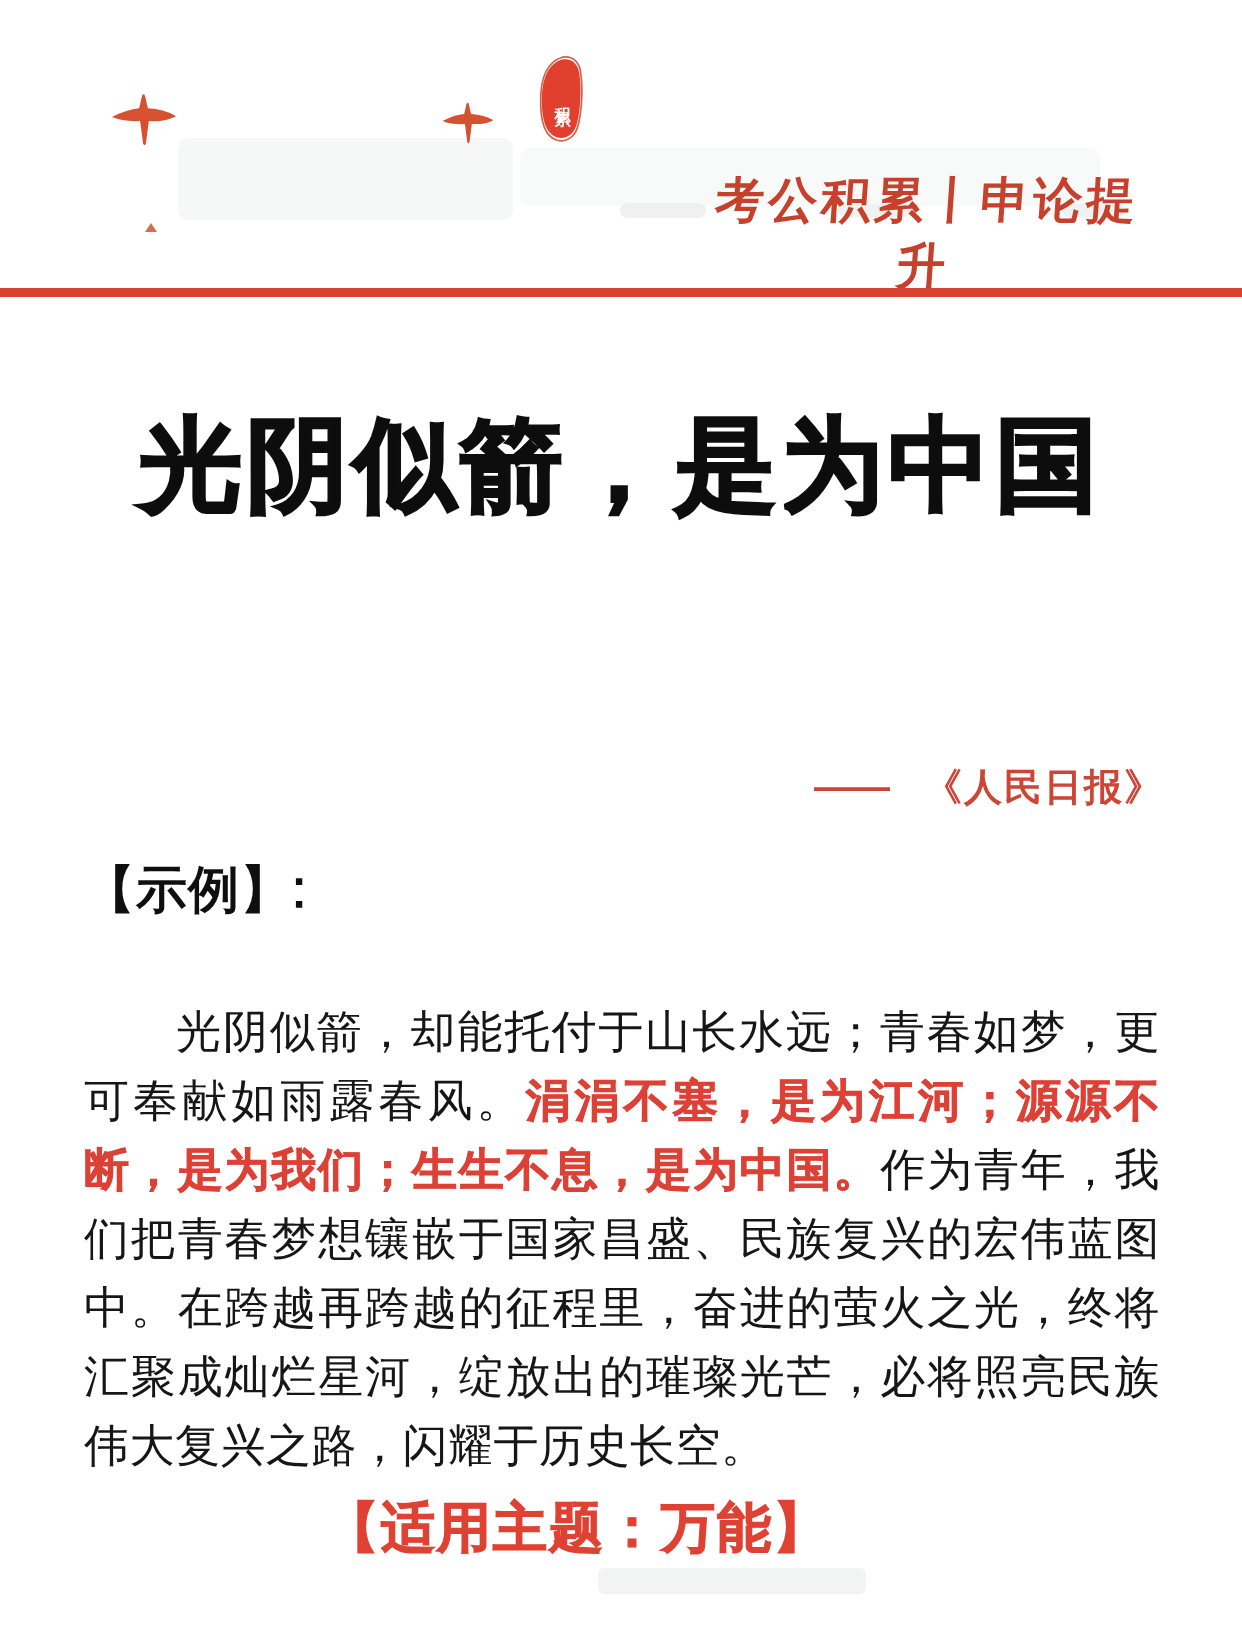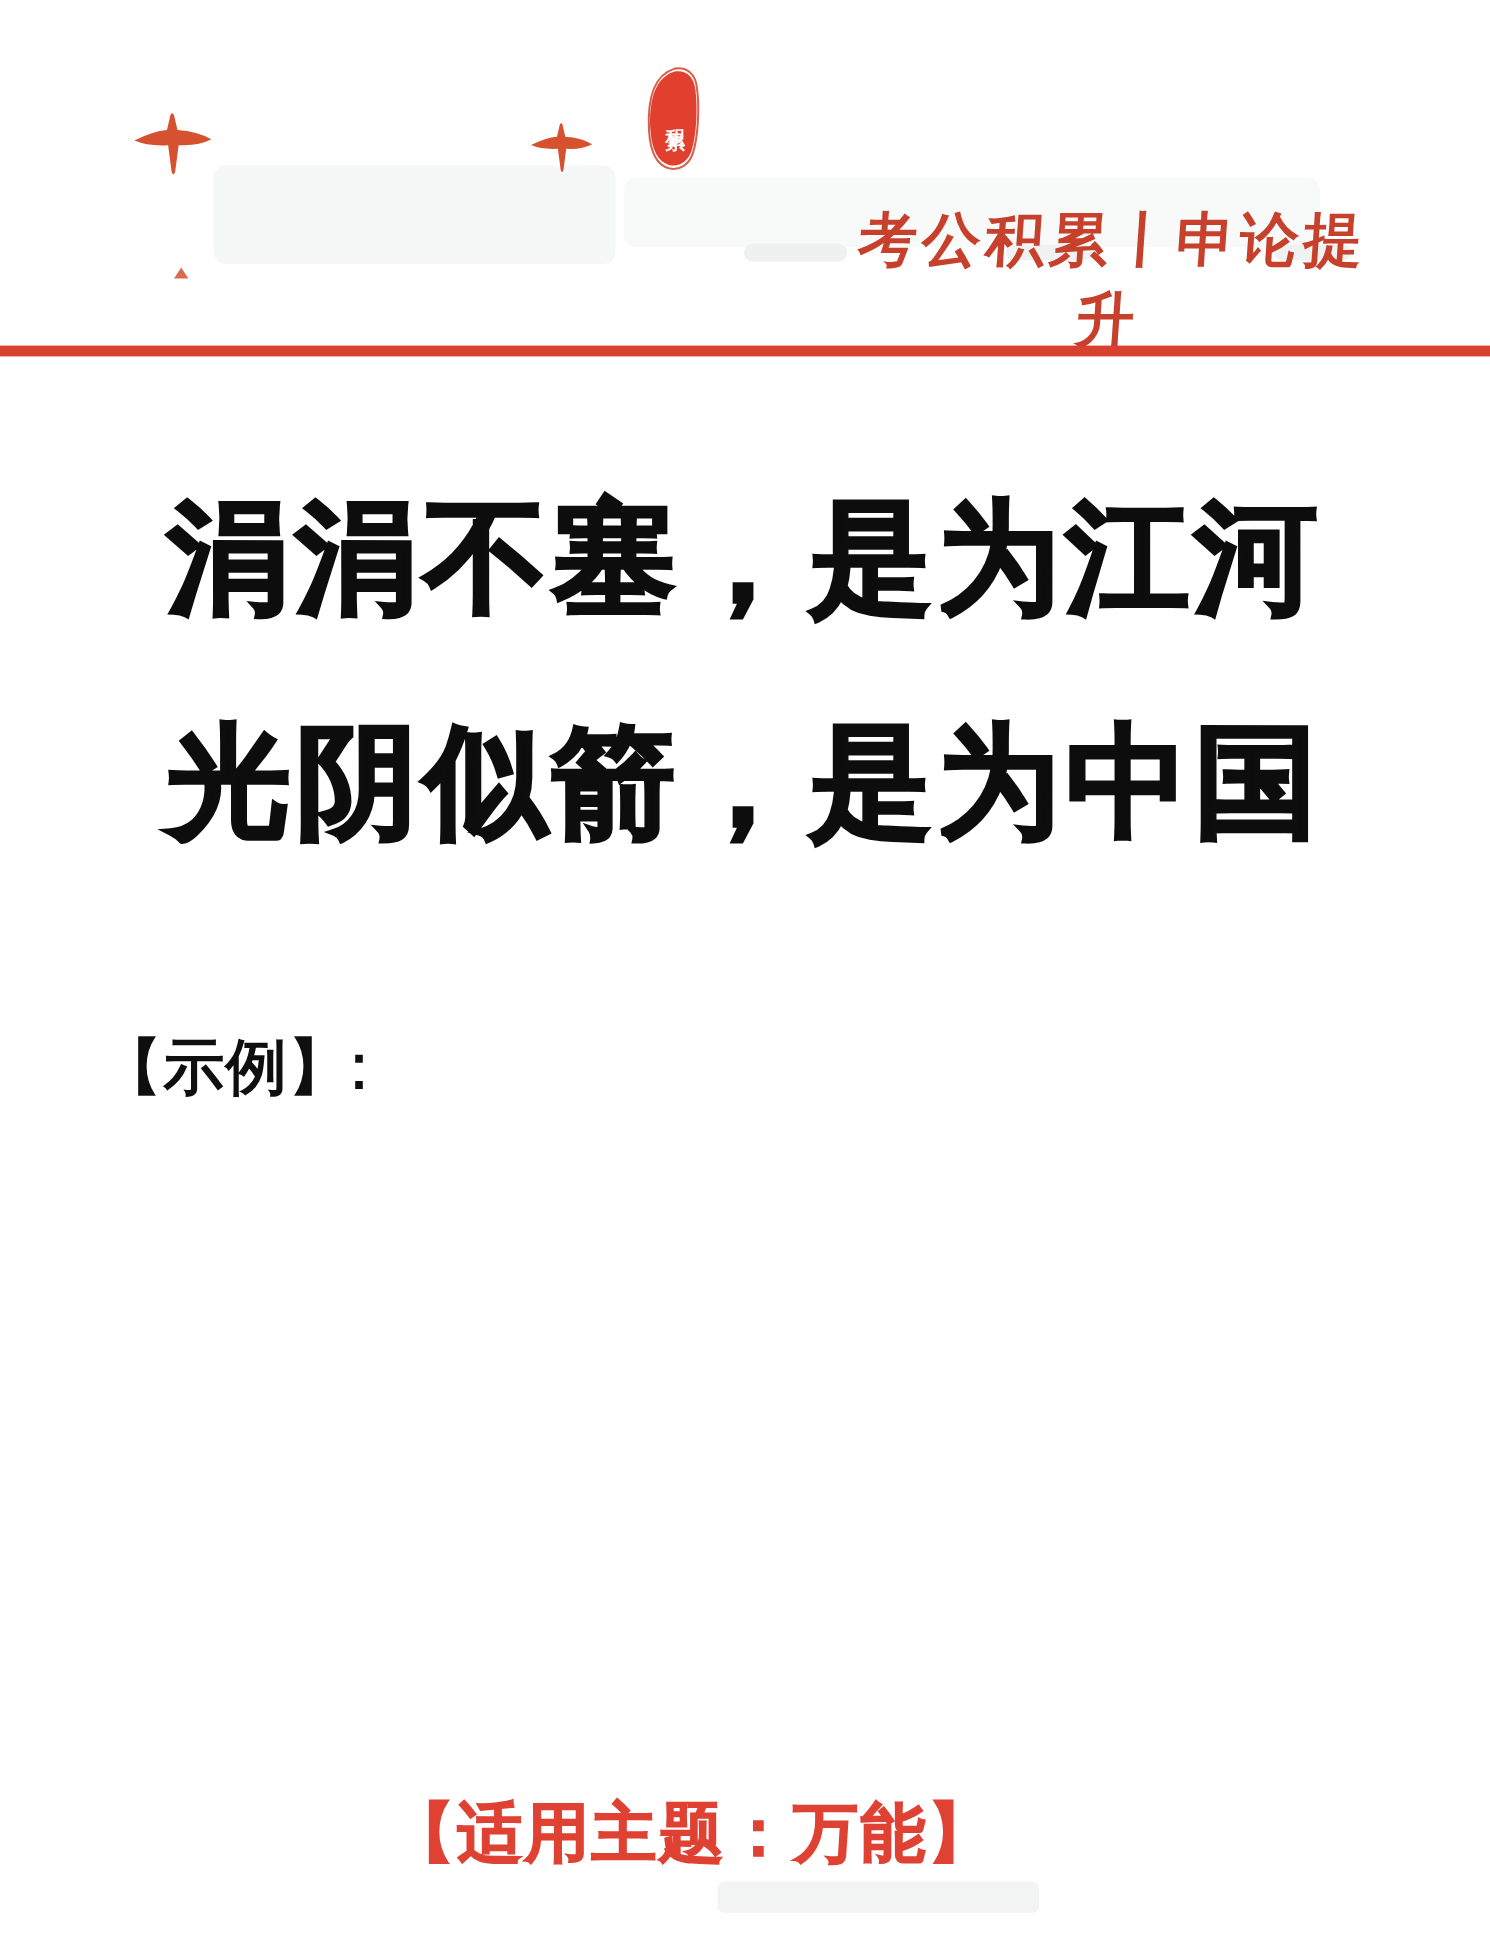--- a/index.html
+++ b/index.html
@@ -115,24 +115,27 @@
       <path d="M24,4.5 C34,3 40.5,9 41.5,20 C43.5,34 42.5,57 38.5,70 C35.5,80 27.5,84.5 19.5,82.5 C10.5,80 5,70 4,53 C3,35 5,10.5 24,4.5 Z" fill="none" stroke="#d9604a" stroke-width="1.6" transform="translate(-1.4,-2.6) scale(1.065)"></path>
     </svg>
     <div class="seal-text">积累</div>
   </div>
 
   <div class="brand-cn">考公积累丨申论提升</div>
 
   <div class="divider"></div>
 
   <div class="main-title">
-    <div>涓涓不塞，是为江河</div>
     <div>光阴似箭，是为中国</div>
   </div>
 
+  <div class="attribution">
+    <span class="dash">——</span><span>《人民日报》</span>
+  </div>
 
   <div class="example-label">【示例】:</div>
 
+  <p class="body-text"><span>光阴似箭，却能托付于山长水远；青春如梦，更可奉献如雨露春风。</span><span class="seg-red">涓涓不塞，是为江河；源源不断，是为我们；生生不息，是为中国。</span><span>作为青年，我们把青春梦想镶嵌于国家昌盛、民族复兴的宏伟蓝图中。在跨越再跨越的征程里，奋进的萤火之光，终将汇聚成灿烂星河，绽放出的璀璨光芒，必将照亮民族伟大复兴之路，闪耀于历史长空。</span></p>
 
   <div class="footer-smudge"></div>
   <div class="footer-label">【适用主题：万能】</div>
 
 </div>
 
 </body></html>

